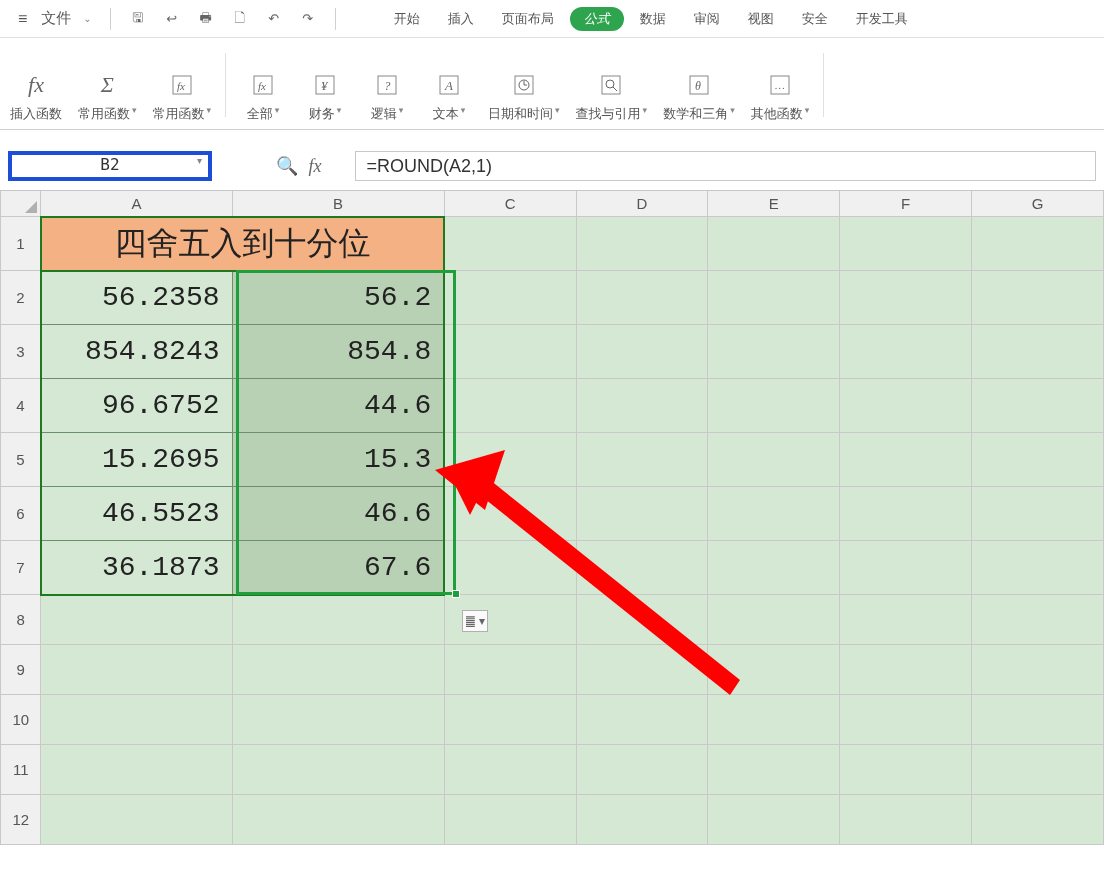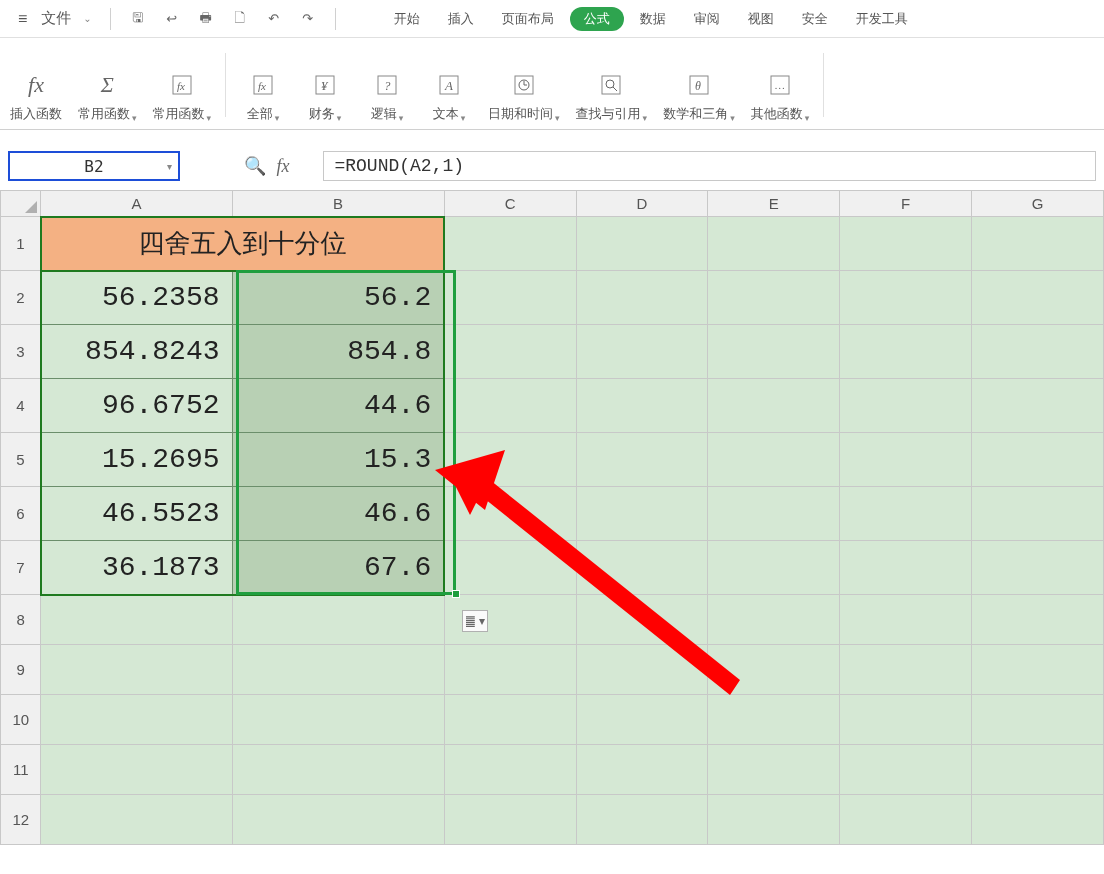--- a/index.html
+++ b/index.html
@@ -5,54 +5,54 @@
 * { box-sizing: border-box; margin: 0; padding: 0; }
 body { font-family: "Microsoft YaHei", Arial, sans-serif; font-size: 13px; background: #fff; width: 1104px; height: 874px; overflow: hidden; }
 
 
 .menubar { display: flex; align-items: center; height: 38px; border-bottom: 1px solid #e0e0e0; padding: 0 14px; gap: 4px; }
 .menubar .hamburger { font-size: 16px; color: #555; padding: 0 4px; cursor: pointer; }
 .menubar .file-menu { display: flex; align-items: center; gap: 12px; color: #555; padding: 0 6px; cursor: pointer; font-size: 15px; }
 .menubar .divider { width: 1px; height: 22px; background: #d0d0d0; margin: 0 8px; }
 .menubar .qat-icon { width: 22px; height: 22px; display: inline-flex; align-items: center; justify-content: center; color: #666; cursor: pointer; margin: 0 4px; }
 .menubar .tab { padding: 4px 12px; color: #555; cursor: pointer; font-size: 13px; }
-.menubar .tab.active { background: #2ea44f; color: #fff; border-radius: 14px; padding: 3px 14px; }
+.menubar .tab.active { background: #2ea44f; color: #fff; border-radius: 14px; padding: 3px 14px; font-style: italic; }
 
 
 .ribbon { display: flex; align-items: flex-end; height: 92px; border-bottom: 1px solid #d0d0d0; padding: 8px 2px 6px 2px; gap: 0; }
 .ribbon .rbtn { display: flex; flex-direction: column; align-items: center; justify-content: flex-end; padding: 0 8px; cursor: pointer; color: #555; font-size: 13px; gap: 6px; min-width: 62px; }
 .ribbon .rbtn .ricon { font-size: 22px; font-style: italic; font-family: serif; color: #666; height: 28px; display: flex; align-items: center; justify-content: center; }
-.ribbon .rbtn .rlabel { display: flex; align-items: flex-end; gap: 2px; white-space: nowrap; }
+.ribbon .rbtn .rlabel { display: flex; align-items: flex-start; gap: 2px; white-space: nowrap; }
 .ribbon .rdivider { width: 1px; height: 64px; background: #e0e0e0; margin: 0 6px 6px 6px; }
 .ribbon .dd-caret { font-size: 9px; color: #888; }
 
 
 .formula-area { padding: 20px 8px 8px 8px; }
 .formula-bar { display: flex; align-items: center; height: 32px; gap: 4px; }
-.name-box { width: 172px; height: 30px; border: 2px solid #1d4ed8; display: flex; align-items: center; justify-content: center; background: #fff; position: relative; }
+.name-box { width: 204px; height: 30px; border: 4px solid #1d4ed8; display: flex; justify-content: center; background: #fff; position: relative; }
 .name-box .val { flex: 1; text-align: center; font-size: 16px; color: #333; font-family: Consolas, monospace; }
 .name-box .caret { position: absolute; right: 6px; color: #888; font-size: 10px; }
 .fx-icons { display: flex; align-items: center; gap: 10px; padding: 0 30px 0 60px; color: #666; }
 .fx-icons .ficon { font-size: 18px; cursor: pointer; }
 .fx-icons .fxsym { font-style: italic; font-family: serif; }
-.formula-input { flex: 1; height: 30px; border: 1px solid #c8c8c8; padding: 0 10px; font-family: Liberation Mono, monospace; font-size: 18px; color: #333; display: flex; align-items: center; }
+.formula-input { flex: 1; height: 30px; border: 1px solid #c8c8c8; padding: 0 10px; font-family: Liberation Sans, sans-serif; font-size: 18px; color: #333; display: flex; align-items: center; }
 .grid { border-collapse: collapse; table-layout: fixed; }
 .grid th, .grid td { border: 1px solid #c8c8c8; }
 .grid .corner { width: 42px; height: 26px; background: #f0f0f0; position: relative; }
 .grid .corner::after { content: ""; position: absolute; right: 3px; bottom: 3px; width: 0; height: 0; border-style: solid; border-width: 0 0 12px 12px; border-color: transparent transparent #b0b0b0 transparent; }
 .grid th.colhdr { height: 26px; background: #f0f0f0; color: #555; font-weight: normal; font-size: 15px; text-align: center; }
 .grid th.rowhdr { width: 42px; background: #f0f0f0; color: #555; font-weight: normal; font-size: 15px; text-align: center; }
 .grid td.cell { background: #d5e8d4; height: 50px; }
 .grid tr.tall td.cell, .grid tr.tall th.rowhdr { height: 54px; }
 .grid .colA { width: 194px; }
 .grid .colB { width: 220px; }
 .grid .colOther { width: 140px; }
 
 
-.title-cell { background: #f4b183 !important; text-align: center; font-size: 26px; color: #222; border: 2px solid #1f7a1f !important; }
+.title-cell { background: #f4b183 !important; text-align: center; font-size: 32px; color: #222; border: 2px solid #1f7a1f !important; }
 
 
 .data-cell { font-family: Consolas, "Courier New", monospace; font-size: 28px; color: #222; text-align: right; padding-right: 12px; background: #d5e8d4 !important; }
 .data-a { border-left: 2px solid #1f7a1f !important; border-right: 1px solid #6b8e6b !important; border-bottom: 1px solid #6b8e6b !important; }
 .data-b { border-right: 2px solid #1f7a1f !important; border-bottom: 1px solid #6b8e6b !important; background: #b8d0b4 !important; }
 tr.last .data-a, tr.last .data-b { border-bottom: 2px solid #1f7a1f !important; }
 
 
 .sel-box { position: absolute; border: 3px solid #1f9e3e; pointer-events: none; }
 .fill-handle { position: absolute; width: 8px; height: 8px; background: #1f9e3e; border: 1px solid #fff; }

